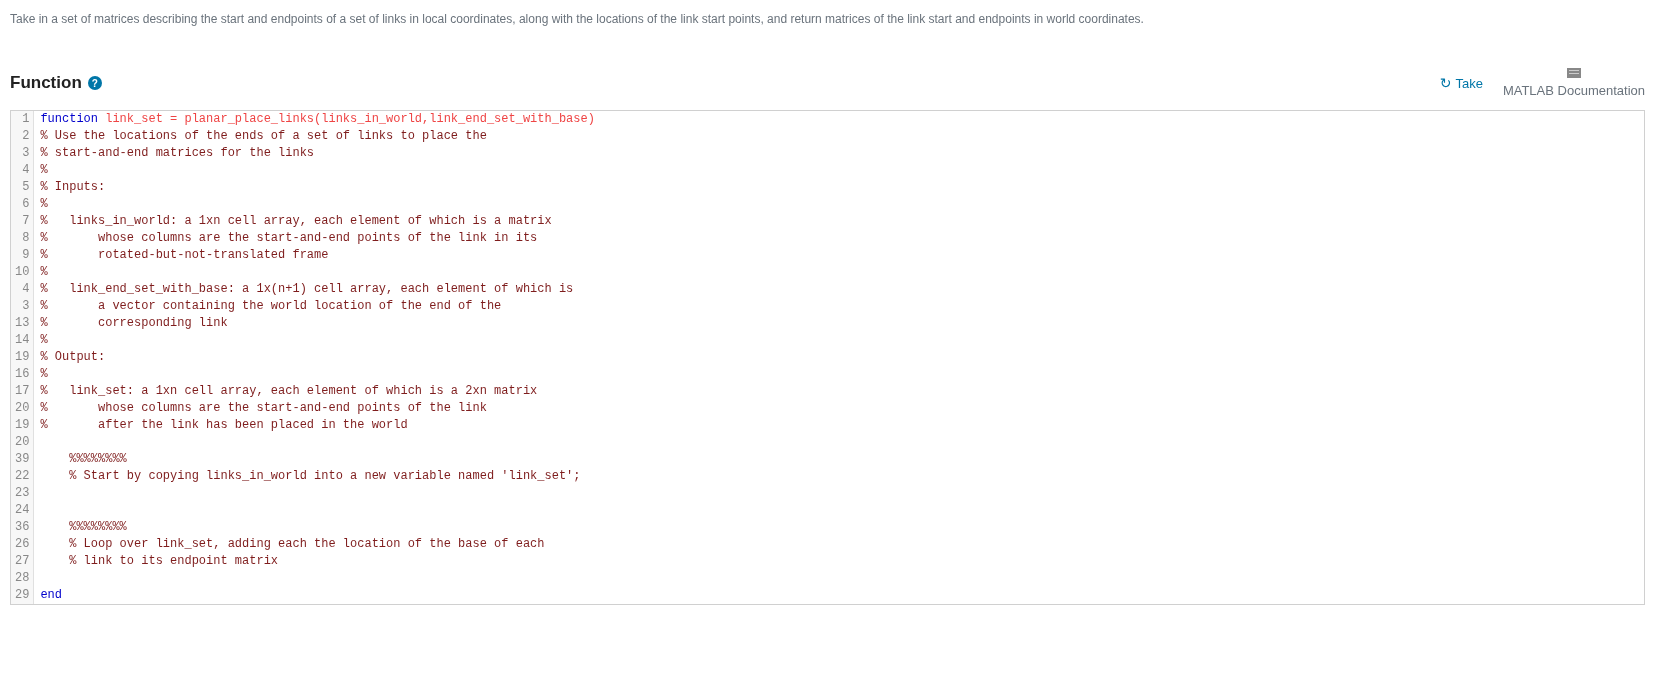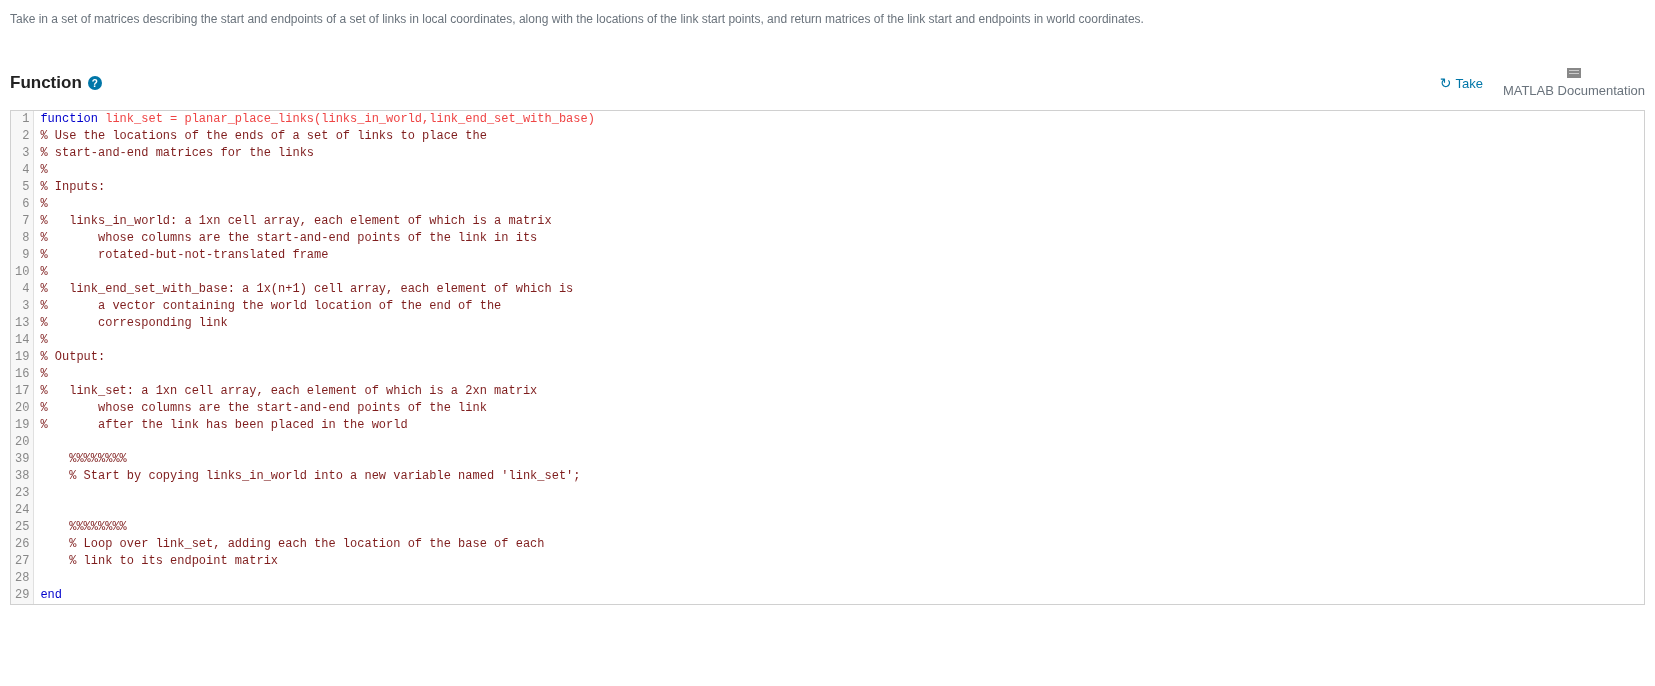--- a/index.html
+++ b/index.html
@@ -171,23 +171,23 @@
       <div class="gutter-line">3</div>
       <div class="gutter-line">13</div>
       <div class="gutter-line">14</div>
       <div class="gutter-line">19</div>
       <div class="gutter-line">16</div>
       <div class="gutter-line">17</div>
       <div class="gutter-line">20</div>
       <div class="gutter-line">19</div>
       <div class="gutter-line">20</div>
       <div class="gutter-line">39</div>
-      <div class="gutter-line">38</div>
+      <div class="gutter-line">22</div>
       <div class="gutter-line">23</div>
       <div class="gutter-line">24</div>
-      <div class="gutter-line">25</div>
+      <div class="gutter-line">36</div>
       <div class="gutter-line">26</div>
       <div class="gutter-line">27</div>
       <div class="gutter-line">28</div>
       <div class="gutter-line">29</div>
     </div>
   <div class="code-content" id="code-content"><div class="code-line"><span class="tok-keyword">function</span><span class="tok-plain"> link_set = planar_place_links(links_in_world,link_end_set_with_base)</span></div><div class="code-line"><span class="tok-comment">% Use the locations of the ends of a set of links to place the</span></div><div class="code-line"><span class="tok-comment">% start-and-end matrices for the links</span></div><div class="code-line"><span class="tok-comment">%</span></div><div class="code-line"><span class="tok-comment">% Inputs:</span></div><div class="code-line"><span class="tok-comment">%</span></div><div class="code-line"><span class="tok-comment">%   links_in_world: a 1xn cell array, each element of which is a matrix</span></div><div class="code-line"><span class="tok-comment">%       whose columns are the start-and-end points of the link in its</span></div><div class="code-line"><span class="tok-comment">%       rotated-but-not-translated frame</span></div><div class="code-line"><span class="tok-comment">%</span></div><div class="code-line"><span class="tok-comment">%   link_end_set_with_base: a 1x(n+1) cell array, each element of which is</span></div><div class="code-line"><span class="tok-comment">%       a vector containing the world location of the end of the</span></div><div class="code-line"><span class="tok-comment">%       corresponding link</span></div><div class="code-line"><span class="tok-comment">%</span></div><div class="code-line"><span class="tok-comment">% Output:</span></div><div class="code-line"><span class="tok-comment">%</span></div><div class="code-line"><span class="tok-comment">%   link_set: a 1xn cell array, each element of which is a 2xn matrix</span></div><div class="code-line"><span class="tok-comment">%       whose columns are the start-and-end points of the link</span></div><div class="code-line"><span class="tok-comment">%       after the link has been placed in the world</span></div><div class="code-line">&nbsp;</div><div class="code-line"><span class="tok-comment">    %%%%%%%%</span></div><div class="code-line"><span class="tok-comment">    % Start by copying links_in_world into a new variable named 'link_set';</span></div><div class="code-line">&nbsp;</div><div class="code-line">&nbsp;</div><div class="code-line"><span class="tok-comment">    %%%%%%%%</span></div><div class="code-line"><span class="tok-comment">    % Loop over link_set, adding each the location of the base of each</span></div><div class="code-line"><span class="tok-comment">    % link to its endpoint matrix</span></div><div class="code-line">&nbsp;</div><div class="code-line"><span class="tok-keyword">end</span></div></div>
 </div>
 
 </body></html>

